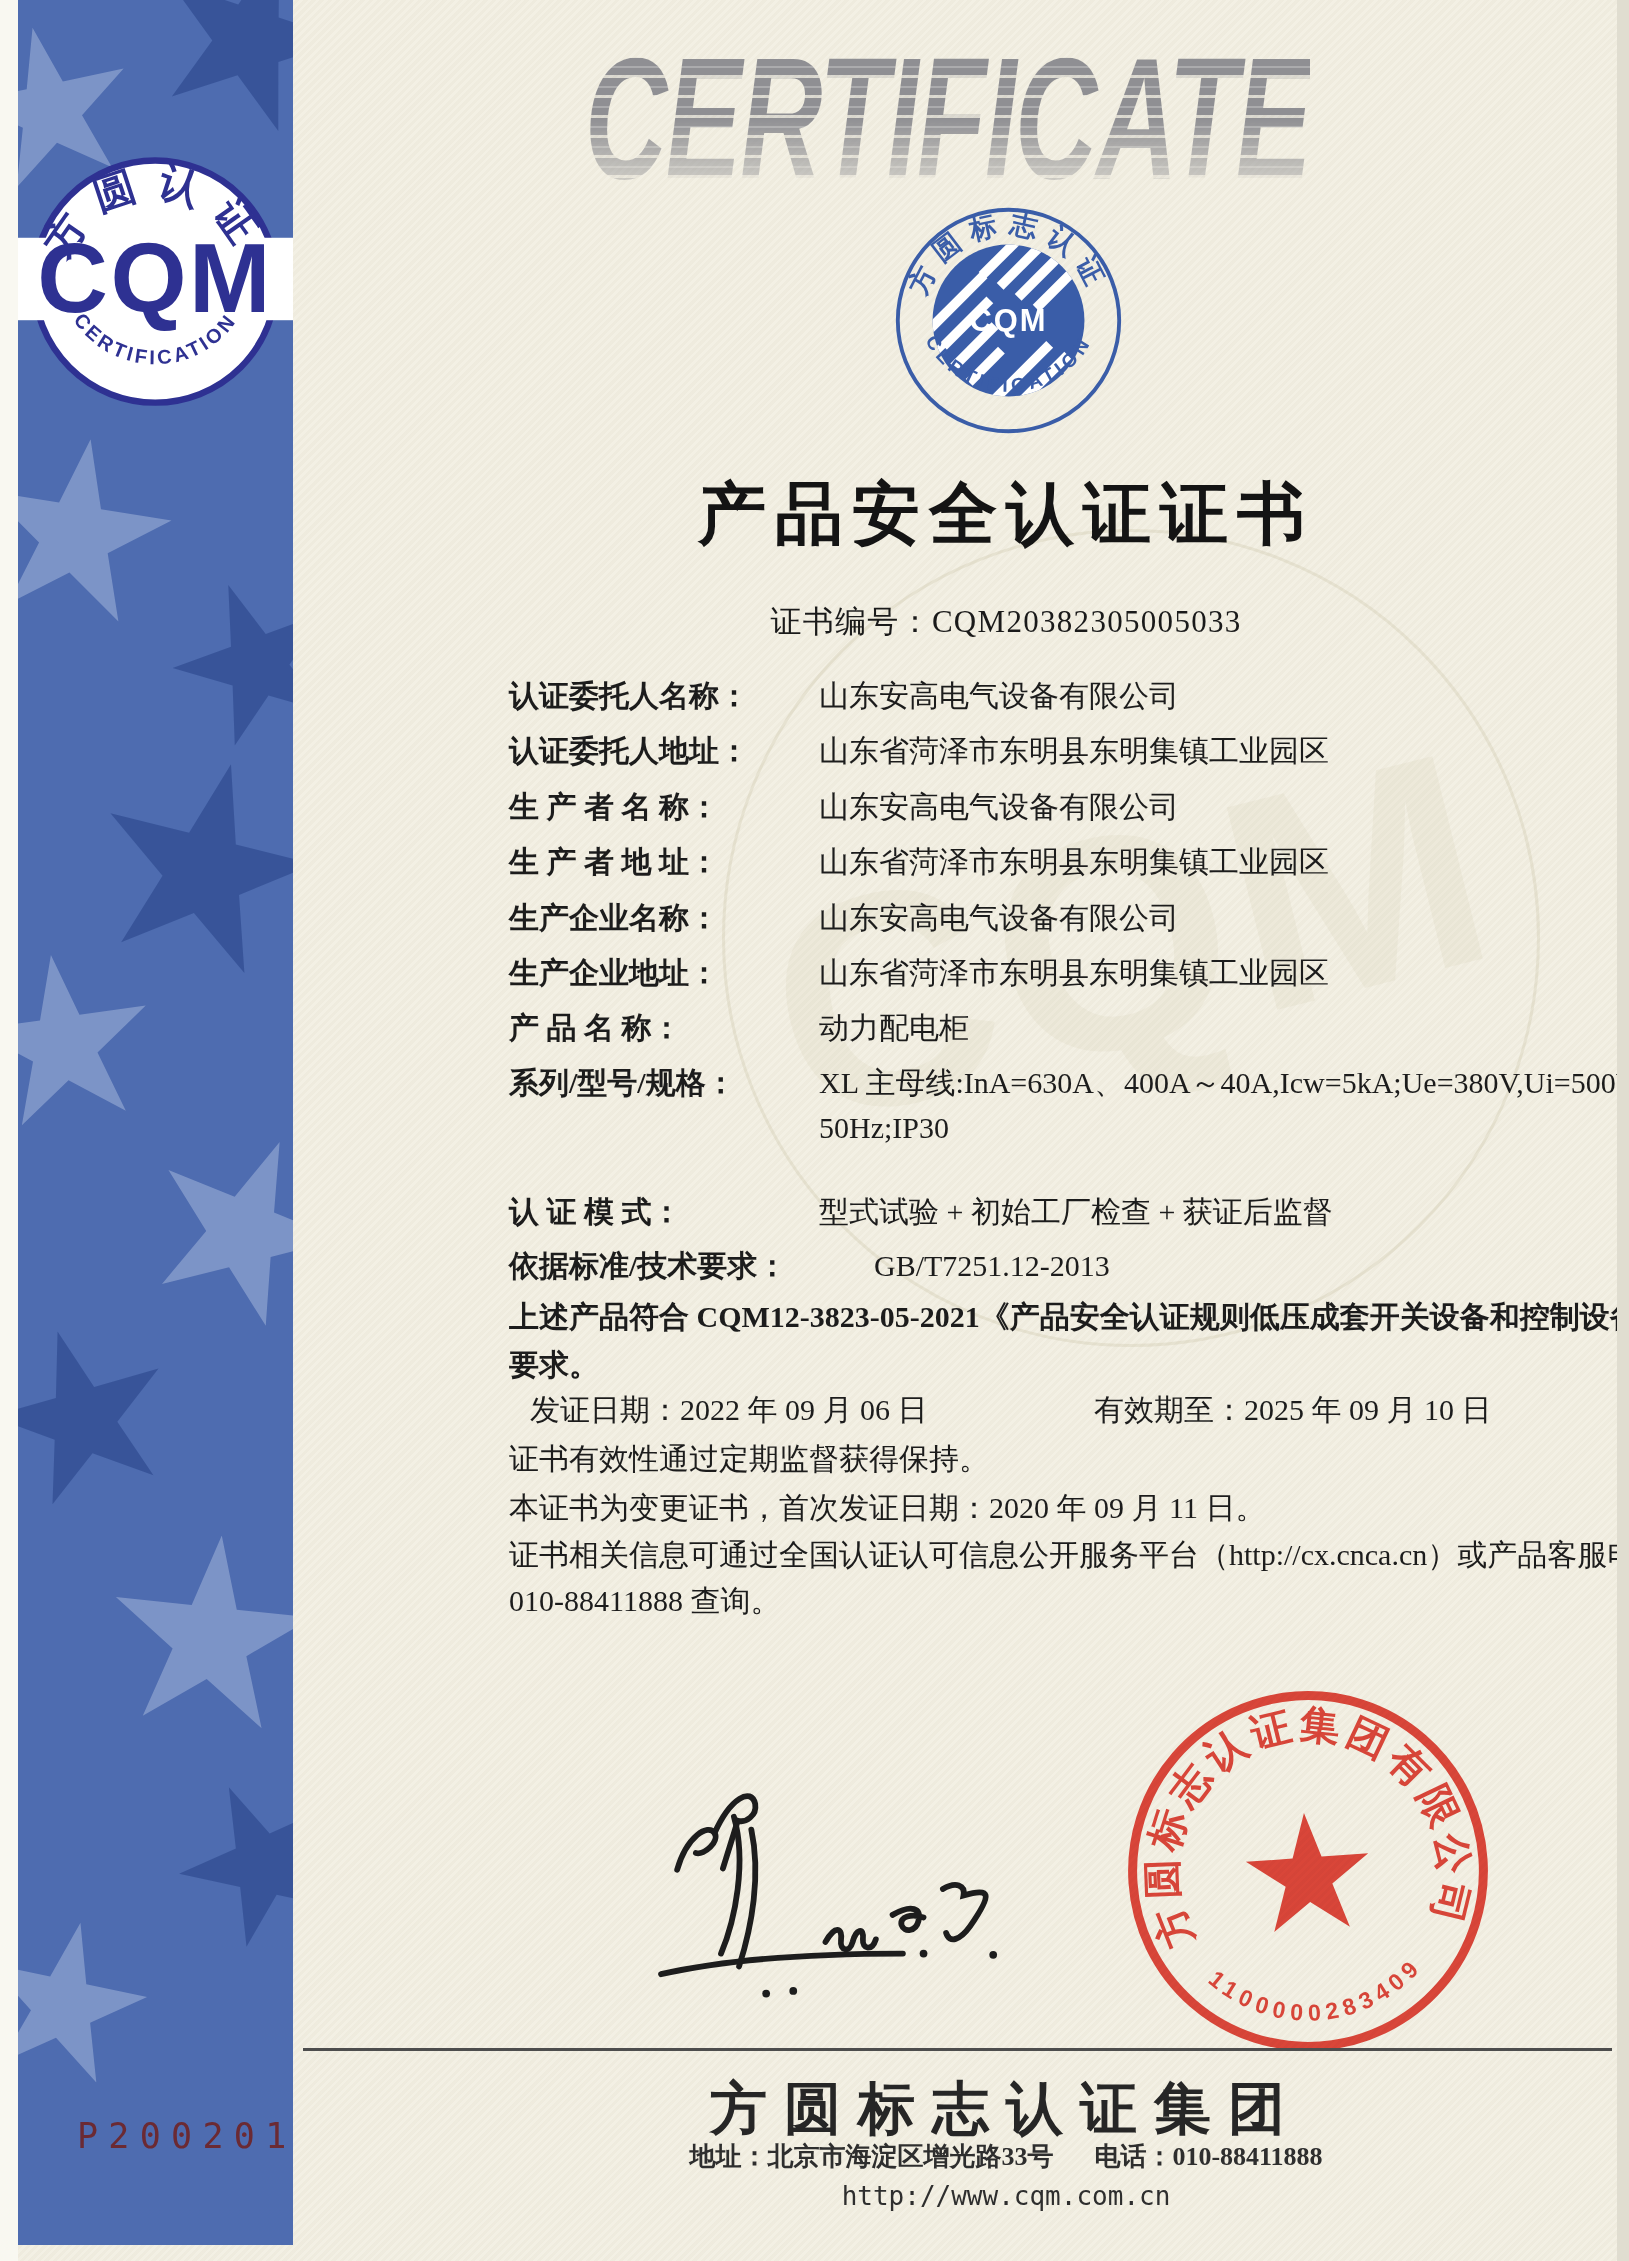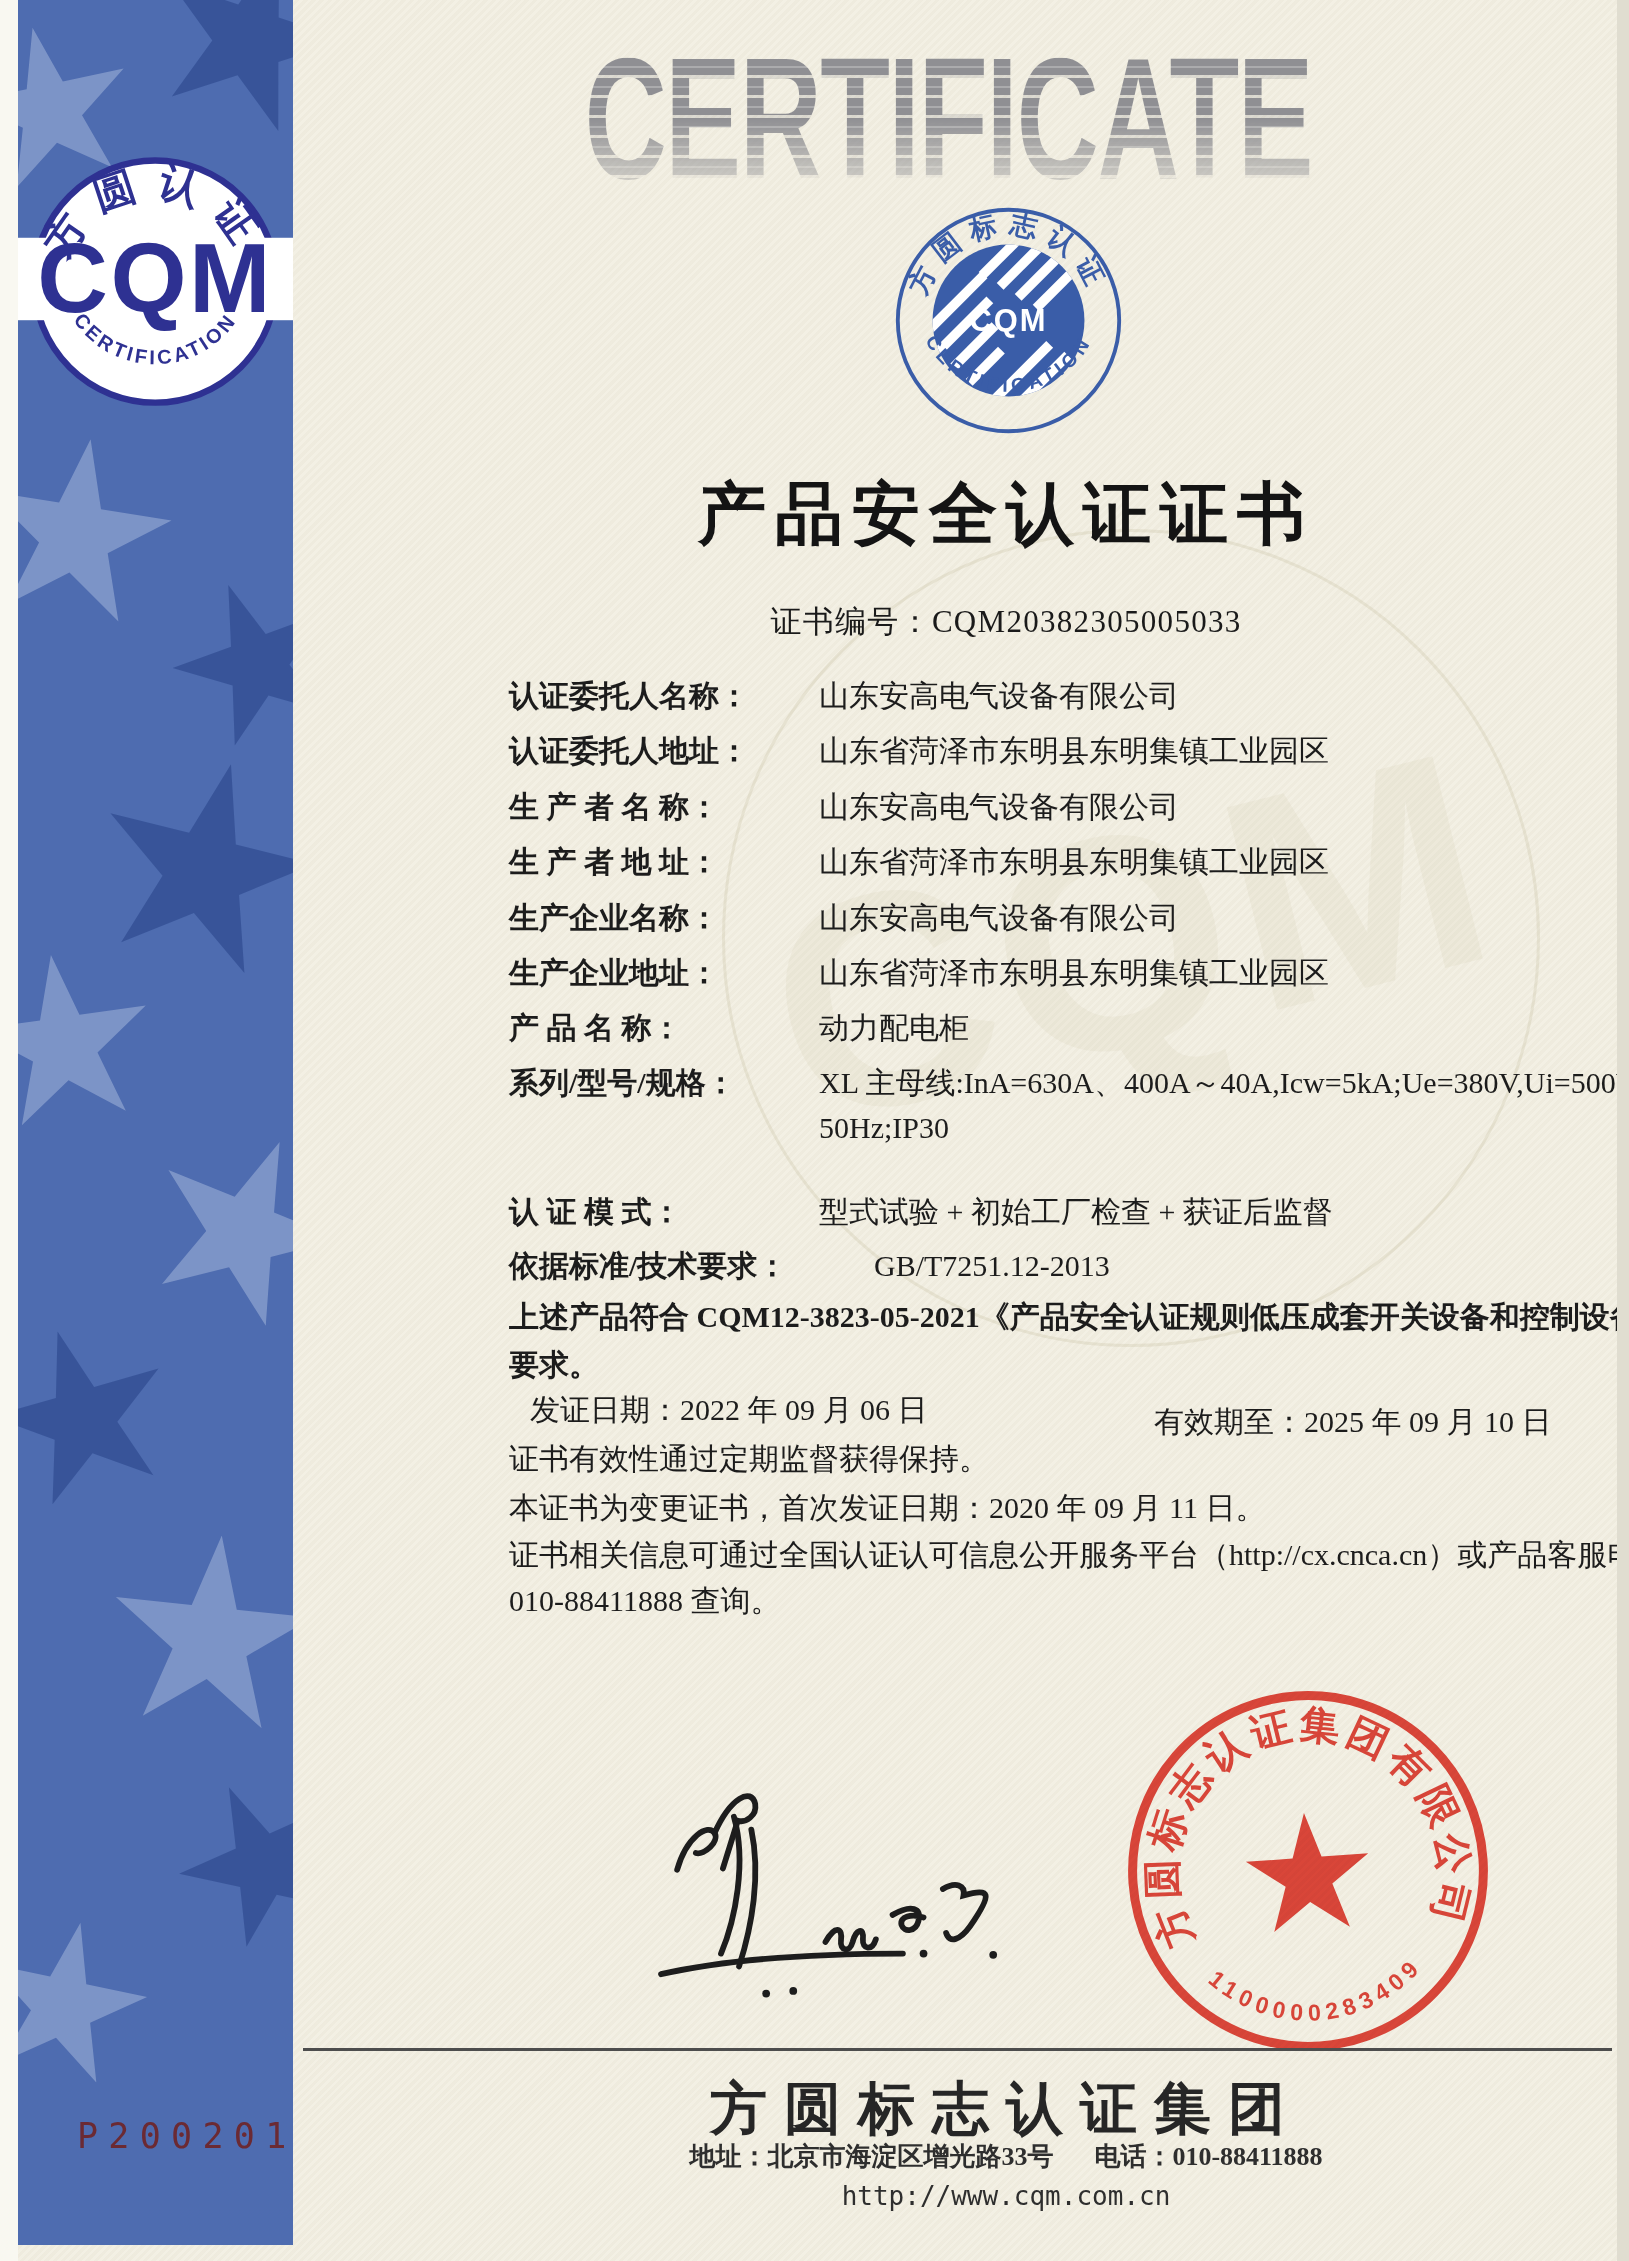--- a/index.html
+++ b/index.html
@@ -19,21 +19,21 @@
   .star.light{background:rgba(200,212,236,.38);}
   
   #sidebar-logo{position:absolute;left:0px;top:141px;}
   
   #serial{
     position:absolute;left:59px;top:2116px;
     font-family:"DejaVu Sans Mono",monospace;font-size:35px;letter-spacing:10.3px;
     color:#6b2a33;font-weight:500;
   }
   
-  #banner{position:absolute;left:271px;top:18px;width:1354px;text-align:center;}
+  #banner{position:absolute;left:271px;top:18px;width:1354px;text-align:center;font-style:italic;}
   #banner span{
     display:inline-block;white-space:nowrap;
     font-family:"Liberation Sans","DejaVu Sans",sans-serif;font-weight:700;font-size:173px;letter-spacing:-2.6px;
     transform:scaleX(.66);transform-origin:center top;
     color:transparent;
     background-image:repeating-linear-gradient(180deg,#8f8f93 0 8.4px,#ababad 8.4px 10.3px,#8f8f93 10.3px 17px,rgba(143,143,147,.22) 17px 20px);
     -webkit-background-clip:text;background-clip:text;
     -webkit-mask-image:linear-gradient(180deg,#000 50%,rgba(0,0,0,.5) 74%,rgba(0,0,0,.16) 93%);
             mask-image:linear-gradient(180deg,#000 50%,rgba(0,0,0,.5) 74%,rgba(0,0,0,.16) 93%);
   }
@@ -47,21 +47,21 @@
   
   .ccol{position:absolute;left:361px;width:1290px;text-align:center;}
   #main-title{top:469px;font-size:68px;font-weight:700;letter-spacing:9px;color:#141414;}
   #certno{top:601px;font-size:31px;letter-spacing:1.3px;color:#1a1a1a;}
   
   .frow{position:absolute;left:0;width:1630px;height:40px;font-size:30px;line-height:40px;white-space:nowrap;}
   .flabel{position:absolute;left:509px;font-weight:700;}
   .fvalue{position:absolute;left:819px;}
   .fvalue2{position:absolute;left:874px;}
   .para{position:absolute;left:509px;width:1109px;font-size:30px;line-height:40px;white-space:nowrap;}
-  .date2{position:absolute;left:1154px;margin-top:12px;}
+  .date2{position:absolute;left:1094px;}
   
   #signature{position:absolute;left:632px;top:1760px;}
   
   #stamp{position:absolute;left:1121px;top:1684px;mix-blend-mode:multiply;opacity:.92;transform:rotate(-4deg);}
   
   #footer-rule{position:absolute;left:303px;top:2048px;width:1309px;height:2.6px;background:#4d4d4d;}
   #footer-company{top:2071px;font-size:57px;font-weight:800;letter-spacing:17px;color:#262626;}
   #footer-contact{top:2139px;font-size:26px;color:#2e2e2e;font-weight:600;}
   #footer-contact .gap{display:inline-block;width:41px;}
   #footer-url{top:2181px;font-size:26px;font-family:"DejaVu Sans Mono",monospace;color:#2e2e2e;}

